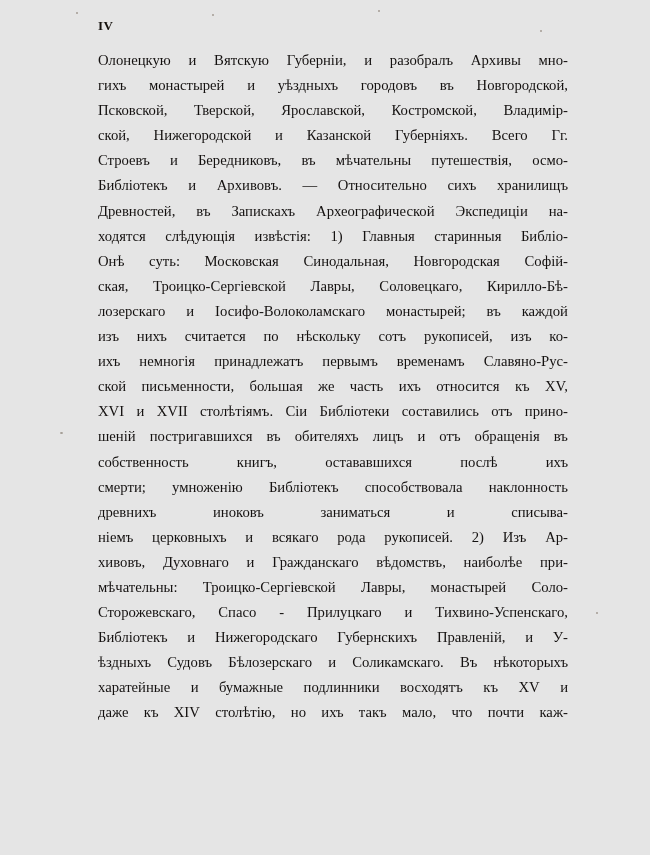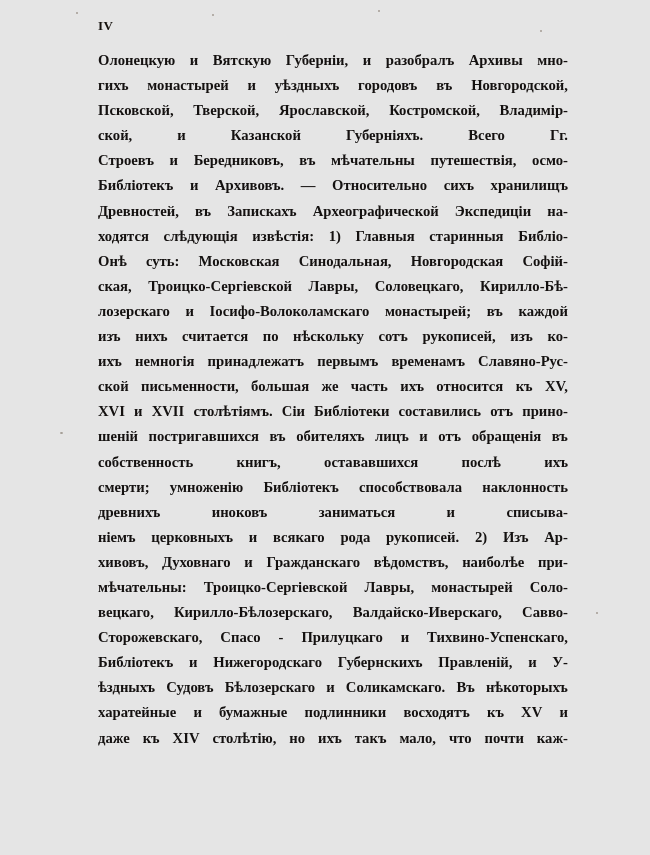--- a/index.html
+++ b/index.html
@@ -29,21 +29,20 @@
     font-size: 13px;
     letter-spacing: 0.5px;
     color: #15110d;
     font-weight: 700;
   }
   .body-text {
     position: absolute;
     left: 98px;
     top: 48px;
     width: 470px;
-    font-weight: bold;
   }
   .line {
     display: block;
     font-size: 14.7px;
     line-height: 25.1px;
     height: 25.1px;
     white-space: nowrap;
     color: #141110;
     letter-spacing: 0px;
   }
@@ -100,20 +99,21 @@
       </div>
     <div class="line just">
         <span>Псковской,</span>
         <span>Тверской,</span>
         <span>Ярославской,</span>
         <span>Костромской,</span>
         <span>Владимiр-</span>
       </div>
     <div class="line just">
         <span>ской,</span>
+        <span>Нижегородской</span>
         <span>и</span>
         <span>Казанской</span>
         <span>Губернiяхъ.</span>
         <span>Всего</span>
         <span>Гг.</span>
       </div>
     <div class="line just">
         <span>Строевъ</span>
         <span>и</span>
         <span>Бередниковъ,</span>
@@ -263,26 +263,20 @@
         <span>вѣдомствъ,</span>
         <span>наиболѣе</span>
         <span>при-</span>
       </div>
     <div class="line just">
         <span>мѣчательны:</span>
         <span>Троицко-Сергiевской</span>
         <span>Лавры,</span>
         <span>монастырей</span>
         <span>Соло-</span>
-      </div>
-    <div class="line just">
-        <span>вецкаго,</span>
-        <span>Кирилло-Бѣлозерскаго,</span>
-        <span>Валдайско-Иверскаго,</span>
-        <span>Савво-</span>
       </div>
     <div class="line just">
         <span>Сторожевскаго,</span>
         <span>Спасо</span>
         <span>-</span>
         <span>Прилуцкаго</span>
         <span>и</span>
         <span>Тихвино-Успенскаго,</span>
       </div>
     <div class="line just">

